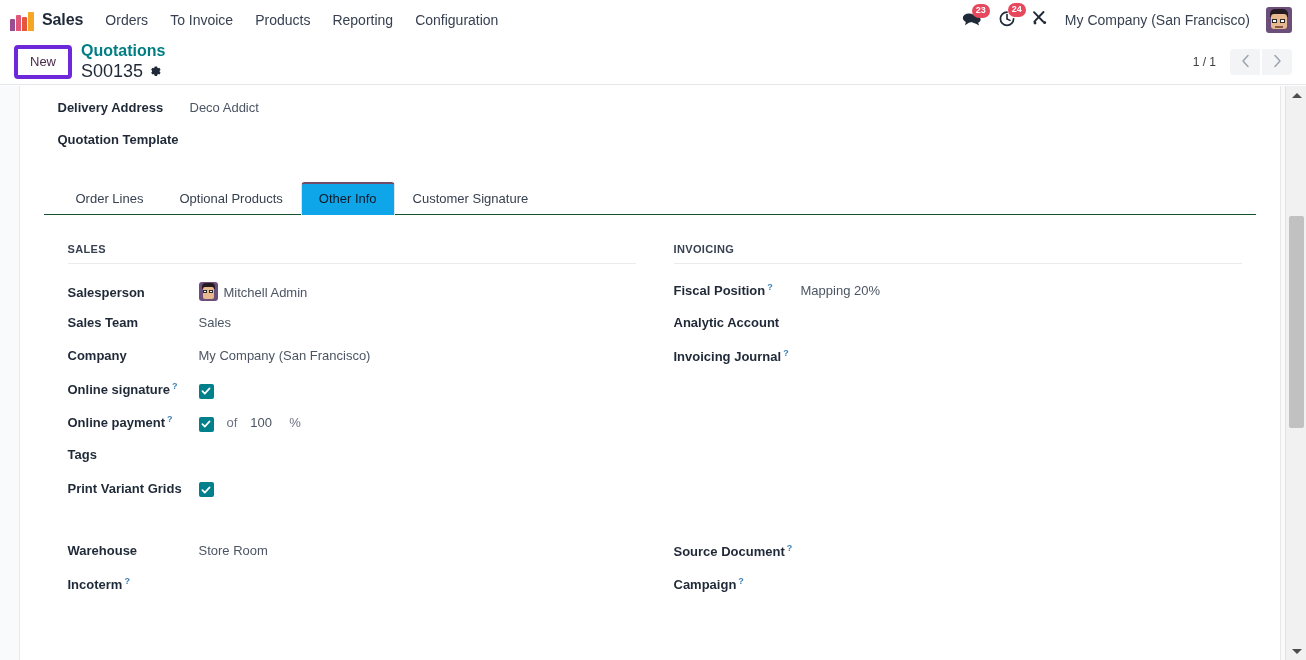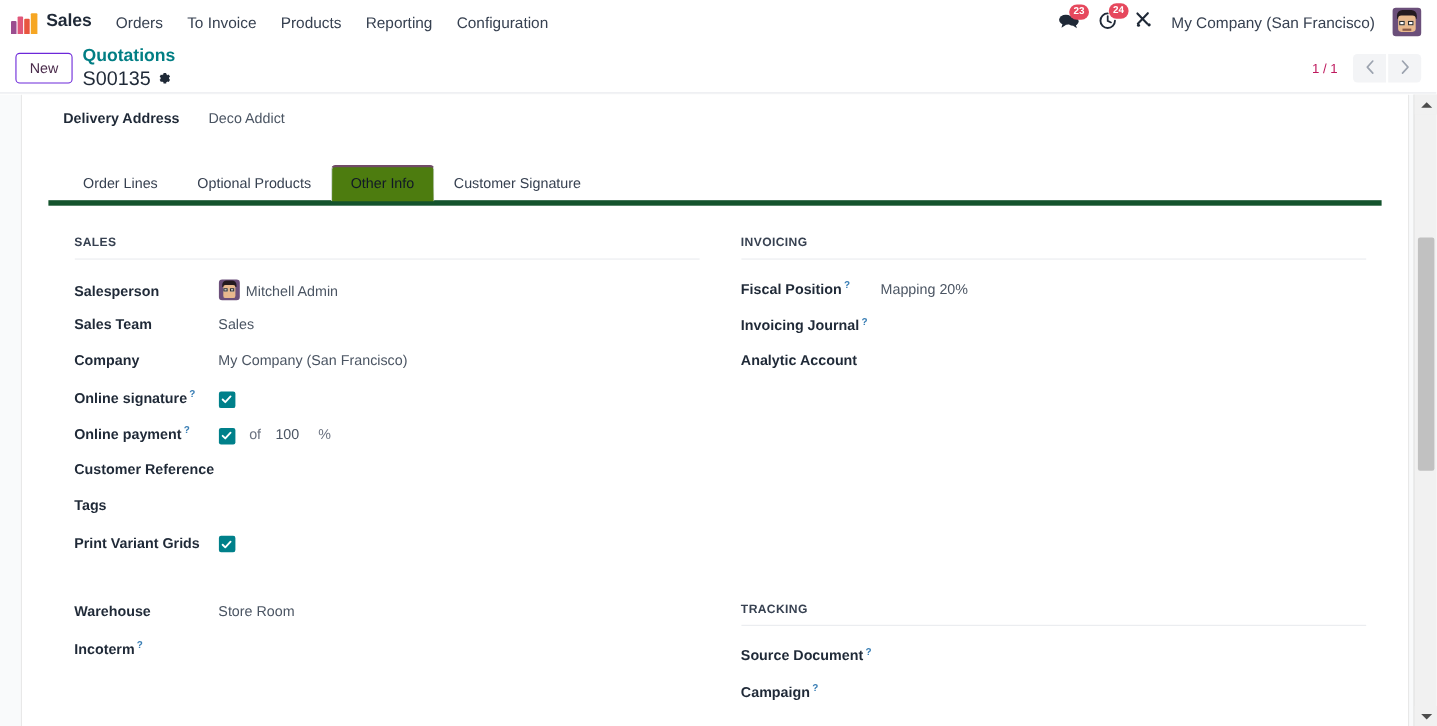--- a/index.html
+++ b/index.html
@@ -104,21 +104,21 @@
     height: 45px;
     background: #ffffff;
     border-bottom: 1px solid #e5e7eb;
     display: flex;
     align-items: center;
     padding: 0 14px;
     position: relative;
     z-index: 20;
   }
   .btn-new {
-    border: 1px solid #6d28d9;
+    border: 4px solid #6d28d9;
     color: #4a2b4b;
     background: #fff;
     border-radius: 4px;
     padding: 4px 12px;
     font-size: 13px;
     cursor: pointer;
     line-height: 1.35;
     margin-right: 9px;
   }
   .breadcrumb { display: flex; flex-direction: column; line-height: 1.18; }
@@ -138,21 +138,21 @@
   .gear-icon { cursor: pointer; display: inline-flex; color: #1f2937; }
 
   .pager {
     margin-left: auto;
     display: flex;
     align-items: center;
     gap: 0;
   }
   .pager-value {
     font-size: 12px;
-    color: #be185d;
+    color: #404040;
     margin-right: 14px;
     cursor: pointer;
     white-space: nowrap;
   }
   .pager-btn {
     width: 30px; height: 26px;
     background: #f3f4f6;
     border: none;
     color: #9ca3af;
     display: flex; align-items: center; justify-content: center;
@@ -211,36 +211,36 @@
 
   
   .top-fields { padding: 0 0 8px 14px; }
   .top-fields .flabel { width: 132px; }
   .top-fields .frow { min-height: 32px; }
 
   
   .notebook { margin-top: 10px; }
   .tabs {
     display: flex;
-    border-bottom: 5px solid #14532d;
+    border-bottom: 1px solid #14532d;
     padding-left: 14px;
   }
   .tab {
     padding: 8px 17px 9px 17px;
     font-size: 13px;
     color: #374151;
     cursor: pointer;
     background: transparent;
     border: 1px solid transparent;
     border-bottom: none;
     margin-bottom: -1px;
     white-space: nowrap;
   }
   .tab.active {
-    background: #4d7c0f;
+    background: #0ea5e9;
     border-color: #dee2e6;
     border-top: 2px solid #714b67;
     border-radius: 4px 4px 0 0;
     padding-top: 7px;
     color: #111827;
   }
 
   
   .groups {
     display: grid;
@@ -430,20 +430,24 @@
 
 <div class="content-area">
   <div class="sheet-scroll">
     <div class="sheet">
 
       <div class="top-fields">
         <div class="frow">
           <span class="flabel">Delivery Address</span>
           <span class="fvalue">Deco Addict</span>
         </div>
+        <div class="frow">
+          <span class="flabel">Quotation Template</span>
+          <span class="fvalue"></span>
+        </div>
       </div>
 
       <div class="notebook">
         <div class="tabs">
           <div class="tab">Order Lines</div>
           <div class="tab">Optional Products</div>
           <div class="tab active">Other Info</div>
           <div class="tab">Customer Signature</div>
         </div>
 
@@ -487,24 +491,20 @@
                   <svg width="10" height="10" viewBox="0 0 10 10">
                       <path d="M1.4 5.2 L3.8 7.6 L8.6 2.4" fill="none" stroke="#fff" stroke-width="1.7" stroke-linecap="round" stroke-linejoin="round"></path>
                     </svg>
                 </span>
                 <span class="inline-txt">of</span>
                 <span class="inline-num">100</span>
                 <span class="inline-txt">%</span>
               </span>
             </div>
 
-            <div class="frow">
-              <span class="flabel">Customer Reference</span>
-              <span class="fvalue"></span>
-            </div>
 
             <div class="frow">
               <span class="flabel">Tags</span>
               <span class="fvalue"></span>
             </div>
 
             <div class="frow">
               <span class="flabel">Print Variant Grids</span>
               <span class="cb">
                 <svg width="10" height="10" viewBox="0 0 10 10">
@@ -516,45 +516,44 @@
 
           <div class="group right">
             <div class="group-title">INVOICING</div>
 
             <div class="frow">
               <span class="flabel"><span>Fiscal Position</span><span class="help-mark">?</span></span>
               <span class="fvalue">Mapping 20%</span>
             </div>
 
             <div class="frow">
+              <span class="flabel">Analytic Account</span>
+              <span class="fvalue"></span>
+            </div>
+
+            <div class="frow">
               <span class="flabel"><span>Invoicing Journal</span><span class="help-mark">?</span></span>
               <span class="fvalue"></span>
             </div>
-
-            <div class="frow">
-              <span class="flabel">Analytic Account</span>
-              <span class="fvalue"></span>
-            </div>
           </div>
 
           <div class="group">
 
             <div class="frow">
               <span class="flabel">Warehouse</span>
               <span class="fvalue">Store Room</span>
             </div>
 
             <div class="frow">
               <span class="flabel"><span>Incoterm</span><span class="help-mark">?</span></span>
               <span class="fvalue"></span>
             </div>
           </div>
 
           <div class="group right">
-            <div class="group-title">TRACKING</div>
 
             <div class="frow">
               <span class="flabel"><span>Source Document</span><span class="help-mark">?</span></span>
               <span class="fvalue"></span>
             </div>
 
             <div class="frow">
               <span class="flabel"><span>Campaign</span><span class="help-mark">?</span></span>
               <span class="fvalue"></span>
             </div>

